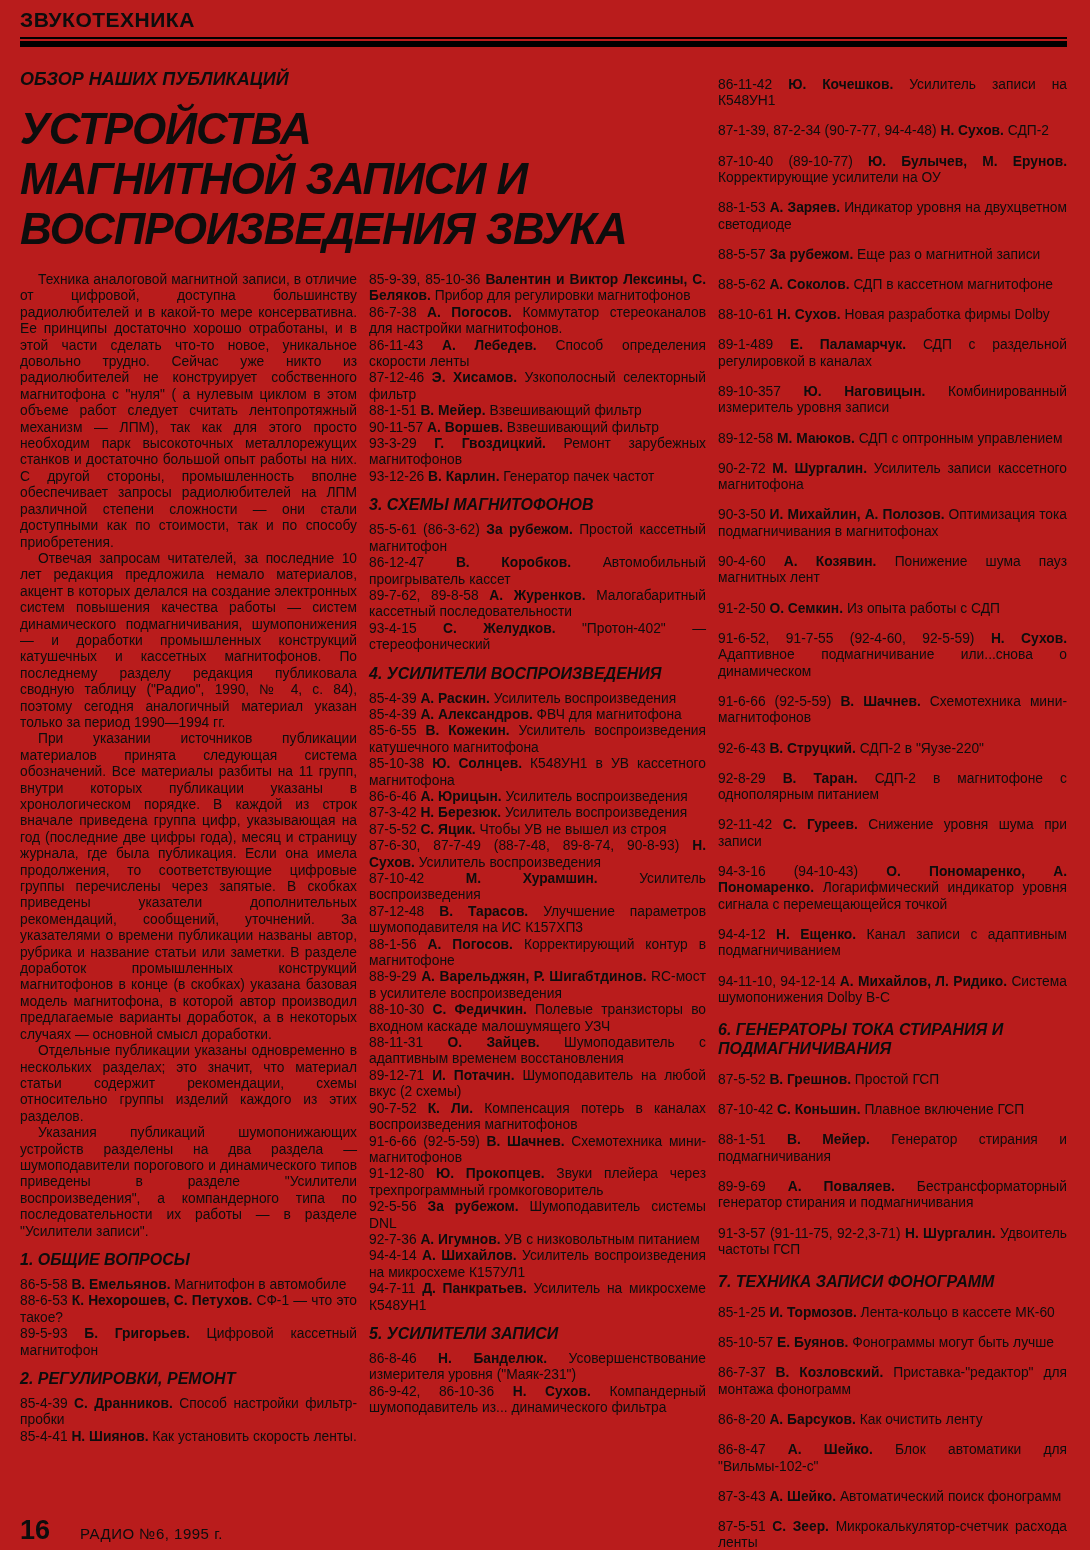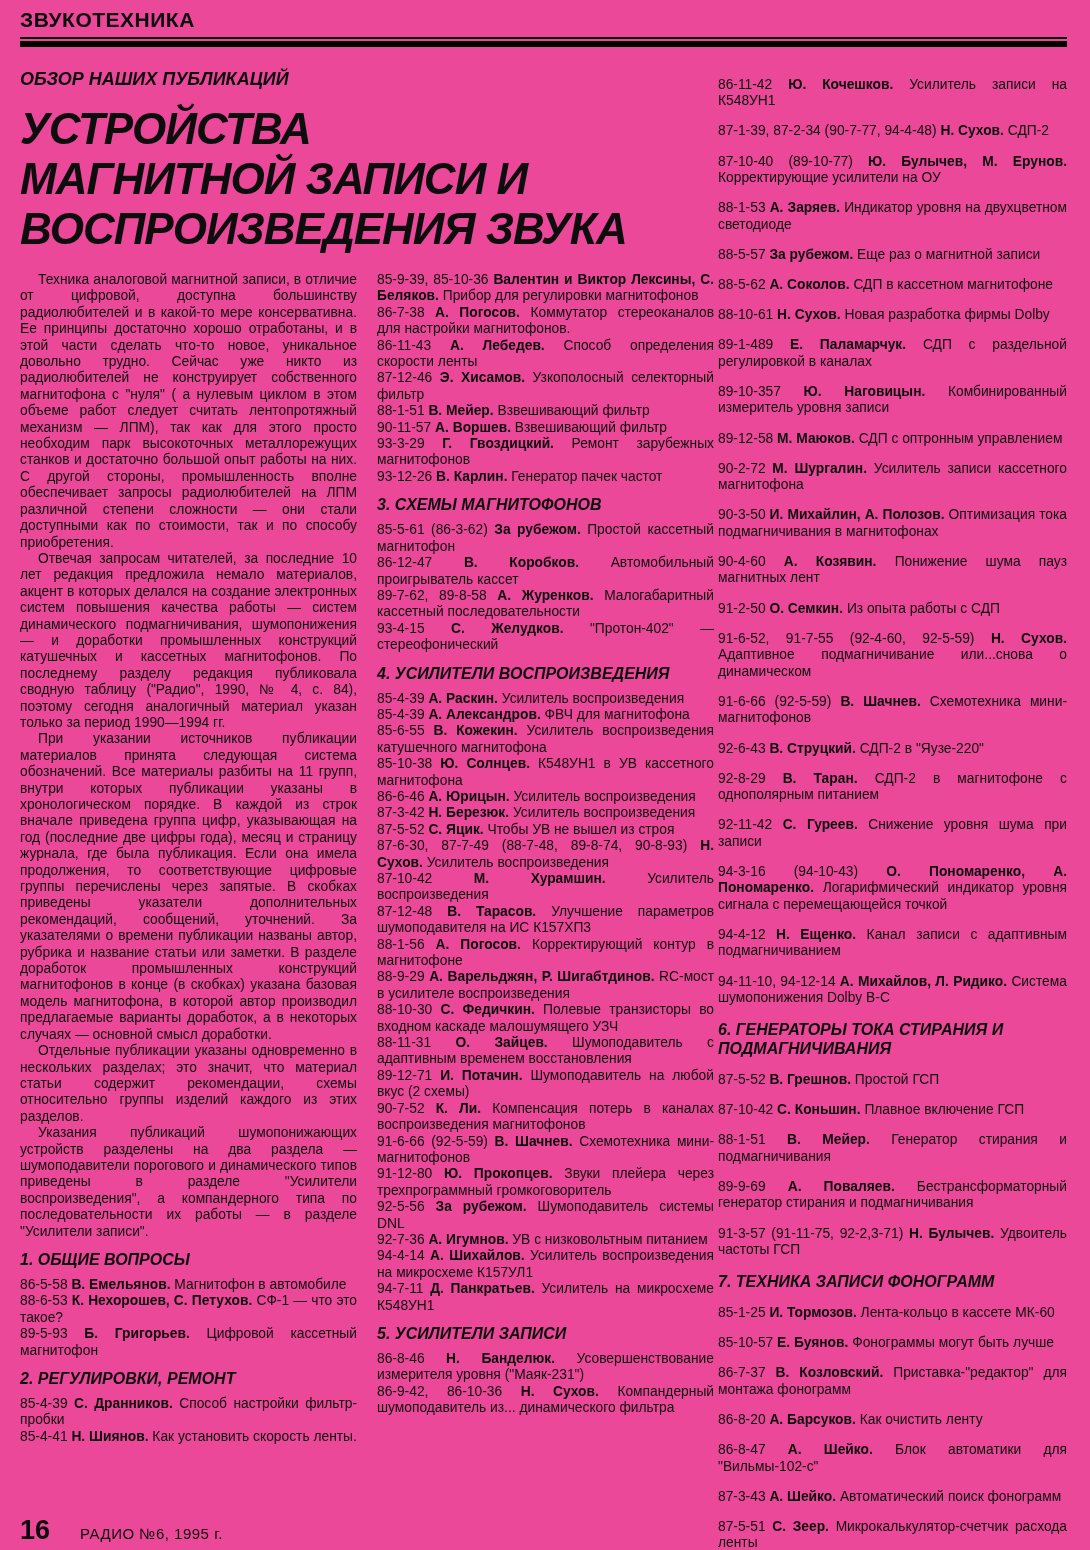--- a/index.html
+++ b/index.html
@@ -1,34 +1,34 @@
 <!DOCTYPE html>
 <html lang="ru"><head>
 <meta charset="utf-8">
 <style>
   html,body{margin:0;padding:0;background:#e8e8e4;}
   .page{
     position:relative;
     width:1090px;height:1550px;
     margin:0 auto;
-    background:#ec4899;
+    background:#b91c1c;
     color:#0d0d0d;
     font-family:"Liberation Sans", sans-serif;
     box-sizing:border-box;
     padding:8px 23px 0 20px;
     overflow:hidden;
   }
   .rubric{font-weight:bold;font-size:21px;letter-spacing:.5px;}
   .rule-thin{height:2px;background:#000;margin-top:5px;}
   .rule-thick{height:6px;background:#000;margin-top:2px;}
   .main{display:flex;margin-top:14px;}
   .left-two{width:686px;flex:0 0 686px;}
   .kicker{font-weight:bold;font-style:italic;font-size:18px;margin:8px 0 14px 0;}
   .title{font-weight:800;font-style:italic;font-size:44px;line-height:50px;margin:0 0 18px 0;letter-spacing:-1px;}
-  .cols2{display:flex;gap:20px;}
+  .cols2{display:flex;gap:12px;}
   .col{width:337px;flex:0 0 337px;}
   .col3{width:349px;flex:0 0 349px;margin-left:12px;padding-top:2px;}
   .col p{margin:0;}
   .body-text{font-size:13.8px;line-height:16.4px;text-align:justify;}
   .intro-par{text-indent:18px;}
   .sec-head{
     font-weight:bold;font-style:italic;font-size:16px;line-height:19px;
     margin:10px 0 8px 0;text-align:left;
   }
   .entry .ref{font-weight:normal;}
@@ -138,21 +138,21 @@
         <p class="entry"><span class="ref">92-8-29</span> <b>В. Таран.</b> <span>СДП-2 в магнитофоне с однополярным питанием</span></p>
         <p class="entry"><span class="ref">92-11-42</span> <b>С. Гуреев.</b> <span>Снижение уровня шума при записи</span></p>
         <p class="entry"><span class="ref">94-3-16 (94-10-43)</span> <b>О. Пономаренко, А. Пономаренко.</b> <span>Логарифмический индикатор уровня сигнала с перемещающейся точкой</span></p>
         <p class="entry"><span class="ref">94-4-12</span> <b>Н. Ещенко.</b> <span>Канал записи с адаптивным подмагничиванием</span></p>
         <p class="entry"><span class="ref">94-11-10, 94-12-14</span> <b>А. Михайлов, Л. Ридико.</b> <span>Система шумопонижения Dolby B-C</span></p>
         <h2 class="sec-head">6. ГЕНЕРАТОРЫ ТОКА СТИРАНИЯ И ПОДМАГНИЧИВАНИЯ</h2>
         <p class="entry"><span class="ref">87-5-52</span> <b>В. Грешнов.</b> <span>Простой ГСП</span></p>
         <p class="entry"><span class="ref">87-10-42</span> <b>С. Коньшин.</b> <span>Плавное включение ГСП</span></p>
         <p class="entry"><span class="ref">88-1-51</span> <b>В. Мейер.</b> <span>Генератор стирания и подмагничивания</span></p>
         <p class="entry"><span class="ref">89-9-69</span> <b>А. Поваляев.</b> <span>Бестрансформаторный генератор стирания и подмагничивания</span></p>
-        <p class="entry"><span class="ref">91-3-57 (91-11-75, 92-2,3-71)</span> <b>Н. Булычев.</b> <span>Удвоитель частоты ГСП</span></p>
+        <p class="entry"><span class="ref">91-3-57 (91-11-75, 92-2,3-71)</span> <b>Н. Шургалин.</b> <span>Удвоитель частоты ГСП</span></p>
         <h2 class="sec-head">7. ТЕХНИКА ЗАПИСИ ФОНОГРАММ</h2>
         <p class="entry"><span class="ref">85-1-25</span> <b>И. Тормозов.</b> <span>Лента-кольцо в кассете МК-60</span></p>
         <p class="entry"><span class="ref">85-10-57</span> <b>Е. Буянов.</b> <span>Фонограммы могут быть лучше</span></p>
         <p class="entry"><span class="ref">86-7-37</span> <b>В. Козловский.</b> <span>Приставка-"редактор" для монтажа фонограмм</span></p>
         <p class="entry"><span class="ref">86-8-20</span> <b>А. Барсуков.</b> <span>Как очистить ленту</span></p>
         <p class="entry"><span class="ref">86-8-47</span> <b>А. Шейко.</b> <span>Блок автоматики для "Вильмы-102-с"</span></p>
         <p class="entry"><span class="ref">87-3-43</span> <b>А. Шейко.</b> <span>Автоматический поиск фонограмм</span></p>
         <p class="entry"><span class="ref">87-5-51</span> <b>С. Зеер.</b> <span>Микрокалькулятор-счетчик расхода ленты</span></p>
       </div>
   </div>

